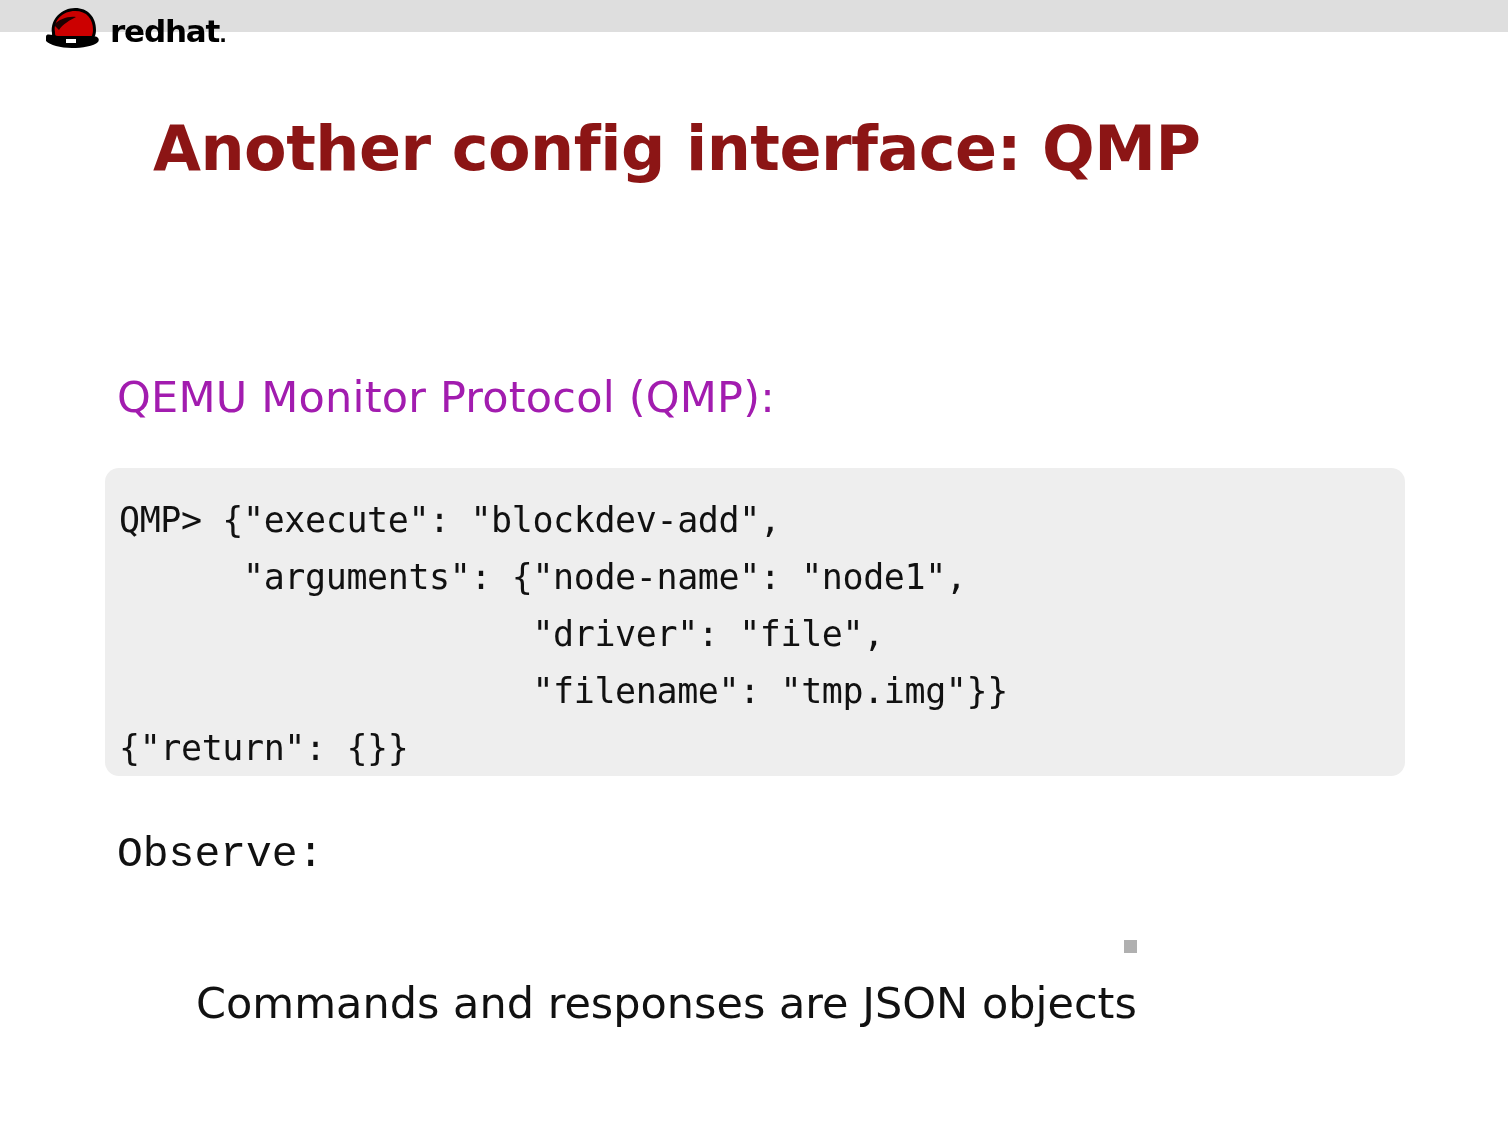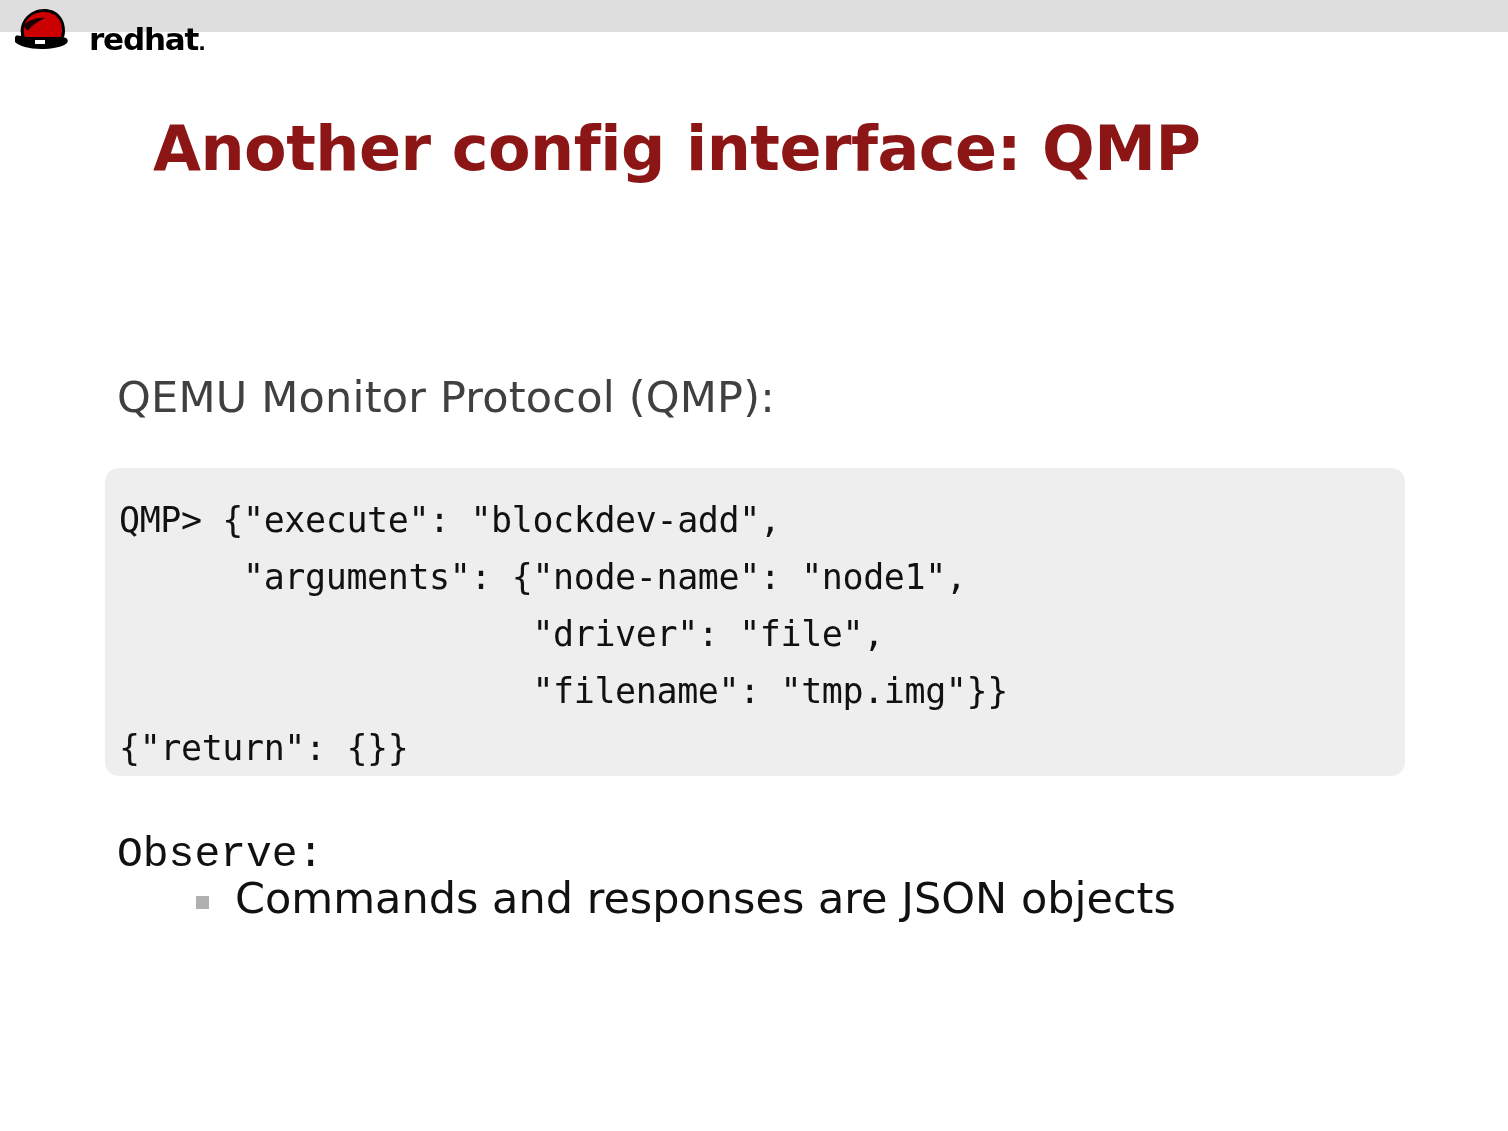--- a/index.html
+++ b/index.html
@@ -20,26 +20,26 @@
   .header-band {
     position: absolute;
     left: 0;
     top: 0;
     width: 1508px;
     height: 32px;
     background: #dedede;
   }
   .logo-wrap {
     position: absolute;
-    left: 11px;
+    left: 42px;
     top: 2px;
     height: 48px;
     display: flex;
-    align-items: flex-end;
-    gap: 16px;
+    align-items: center;
+    gap: 6px;
   }
   .logo-mark {
     width: 62px;
     height: 46px;
     position: relative;
     flex: none;
   }
   .logo-mark svg { display: block; }
   .logo-word {
     font-family: "DejaVu Sans", sans-serif;
@@ -70,21 +70,21 @@
   }
 
   
   .lead-line {
     position: absolute;
     left: 117px;
     top: 372px;
     font-family: "DejaVu Sans", sans-serif;
     font-weight: 400;
     font-size: 43px;
-    color: #404040;
+    color: #a21caf;
     letter-spacing: 0.2px;
     white-space: nowrap;
   }
 
   .code-block {
     position: absolute;
     left: 105px;
     top: 468px;
     width: 1300px;
     height: 308px;
@@ -110,24 +110,25 @@
     font-family: Liberation Mono, monospace;
     font-weight: 400;
     font-size: 43px;
     color: #111111;
     white-space: nowrap;
   }
 
   .bullet-row {
     position: absolute;
     left: 196px;
-    top: 874px;
+    top: 918px;
     display: flex;
-    align-items: flex-start;
+    align-items: flex-end;
     gap: 26px;
+    flex-direction: column;
   }
   .bullet-square {
     width: 13px;
     height: 13px;
     background: #b0b0b0;
     flex: none;
     margin-top: 22px;
   }
   .bullet-text {
     font-family: "DejaVu Sans", sans-serif;

